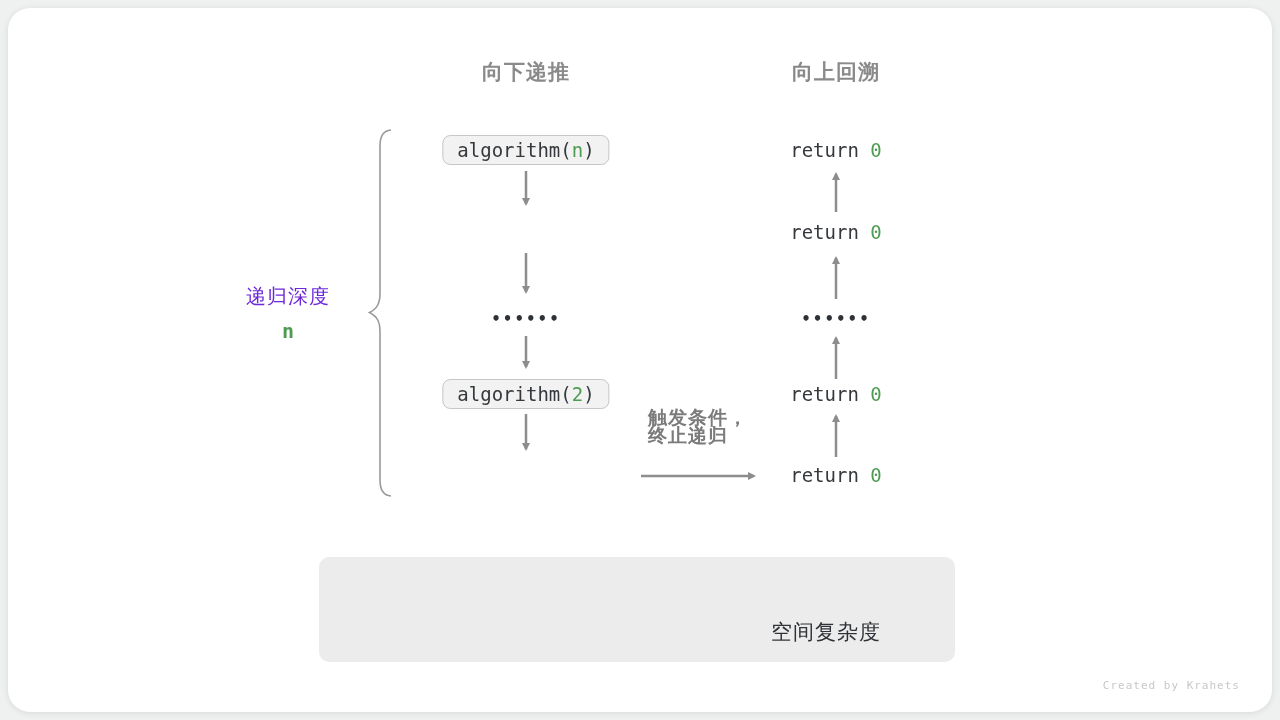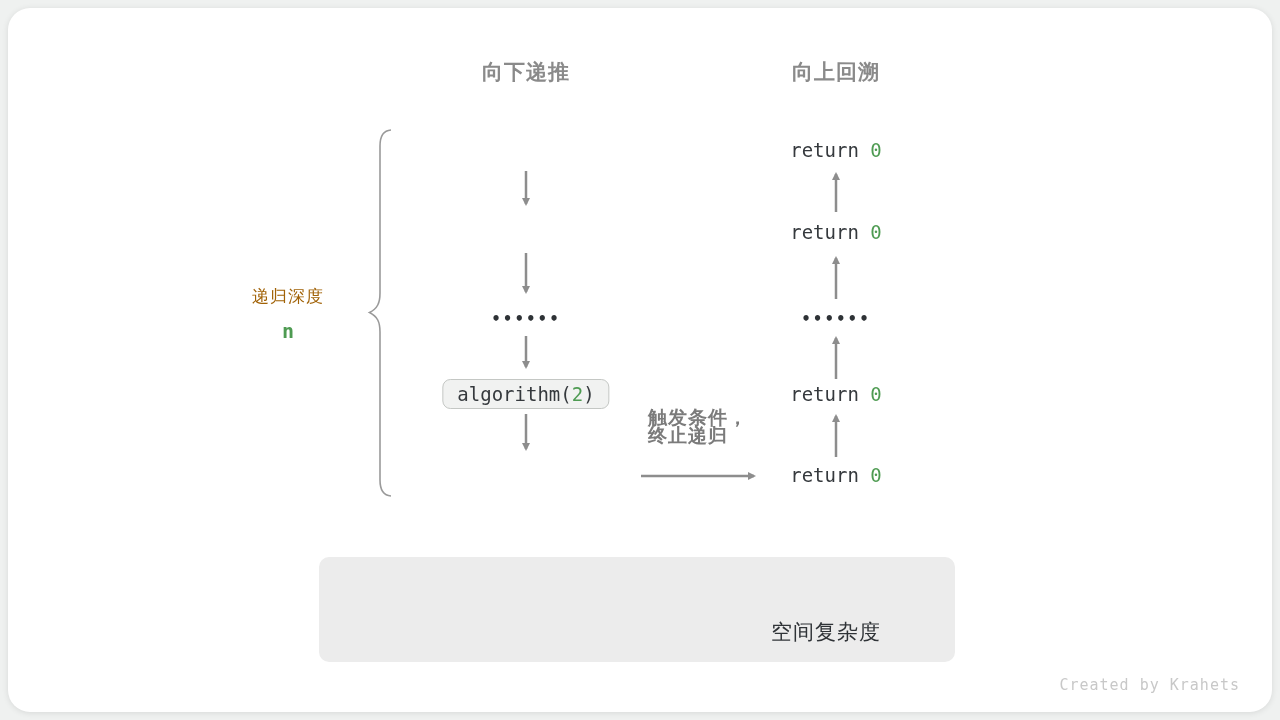--- a/index.html
+++ b/index.html
@@ -19,40 +19,40 @@
   .absl{position:absolute;transform:translateY(-50%);white-space:pre;}
   .hdr{font-size:21px;font-weight:700;color:#8a8a8a;letter-spacing:1px;}
   .code{font-family:"DejaVu Sans Mono","Liberation Mono",monospace;font-size:19px;color:#35393d;}
   .callbox{
     background:#f1f2f1;border:1.5px solid #c4c7c4;border-radius:8px;
     padding:3px 14px;
   }
   .green{color:var(--green);}
   .greenb{color:var(--green);font-weight:700;}
   .dots{font-size:15px;font-weight:700;color:#2e3236;letter-spacing:2px;}
-  .depth-title{font-size:17px;color:#a16207;letter-spacing:1px;}
+  .depth-title{font-size:20px;color:#6d28d9;letter-spacing:1px;}
   .depth-n{font-family:"DejaVu Sans Mono","Liberation Mono",monospace;font-size:20px;font-weight:700;color:var(--green);}
   .note{font-size:19px;font-weight:700;color:#7b7b7b;letter-spacing:1px;}
   .svglayer{position:absolute;left:0;top:0;width:1280px;height:720px;pointer-events:none;}
   .arrow{stroke:var(--arrow);stroke-width:2.5;fill:none;}
   .arrowhead{fill:var(--arrow);}
   .brace{stroke:#9a9a9a;stroke-width:1.6;fill:none;}
   .block-arrow{fill:#c9c9c9;}
   .sumbox{
     position:absolute;left:319px;top:557px;width:636px;height:105px;
     background:#ececec;border-radius:10px;
   }
   .sumline{font-size:21px;color:#3b4043;}
   .sum-mono{font-family:"DejaVu Sans Mono","Liberation Mono",monospace;font-size:20px;color:#3b4043;}
   .result-title{font-size:21px;font-weight:400;color:#2f3337;letter-spacing:1px;margin-top:44px;}
   .result-line{font-size:22px;font-weight:700;color:var(--blue);letter-spacing:1px;}
   .result-mono{font-family:"DejaVu Sans Mono","Liberation Mono",monospace;font-size:21px;font-weight:700;color:var(--blue);}
   .footer{
     font-family:"DejaVu Sans Mono","Liberation Mono",monospace;
-    font-size:15px;color:#c8c8c8;letter-spacing:1px;text-align:right;
+    font-size:11px;color:#c8c8c8;letter-spacing:1px;text-align:right;
   }
 </style>
 </head>
 <body>
 
 <div class="stage">
   <div class="card"></div>
 
   <div class="abs hdr" style="left:526px;top:72px">向下递推</div>
   <div class="abs hdr" style="left:836px;top:72px">向上回溯</div>
@@ -77,20 +77,21 @@
     <line class="arrow" marker-end="url(#ah)" x1="836" y1="457" x2="836" y2="416"></line>
 
     <line class="arrow" marker-end="url(#ah)" x1="641" y1="476" x2="754" y2="476"></line>
 
     <polygon class="block-arrow" points="683,606 700,606 700,598 717,612.5 700,627 700,619 683,619"></polygon>
   </svg>
 
   <div class="abs depth-title" style="left:288px;top:296px">递归深度</div>
   <div class="abs depth-n" style="left:288px;top:331px">n</div>
 
+  <div class="abs code callbox" style="left:526px;top:150px"><span>algorithm(</span><span class="green">n</span><span>)</span></div>
   <div class="abs dots" style="left:526px;top:319px">••••••</div>
   <div class="abs code callbox" style="left:526px;top:394px"><span>algorithm(</span><span class="green">2</span><span>)</span></div>
 
   <div class="abs code" style="left:836px;top:150px"><span>return </span><span class="green">0</span></div>
   <div class="abs code" style="left:836px;top:232px"><span>return </span><span class="green">0</span></div>
   <div class="abs dots" style="left:836px;top:319px">••••••</div>
   <div class="abs code" style="left:836px;top:394px"><span>return </span><span class="green">0</span></div>
   <div class="abs code" style="left:836px;top:475px"><span>return </span><span class="green">0</span></div>
 
   <div class="absl note" style="left:648px;top:418px">触发条件，</div>

